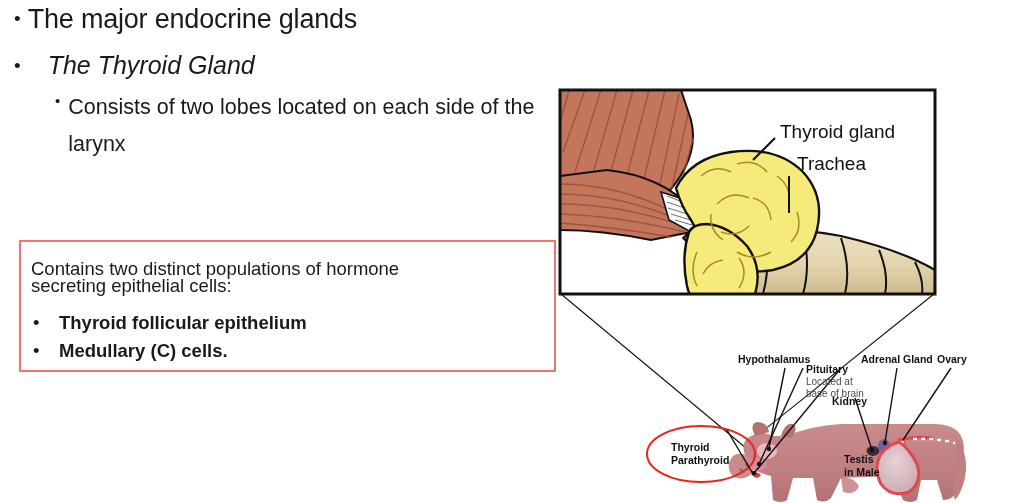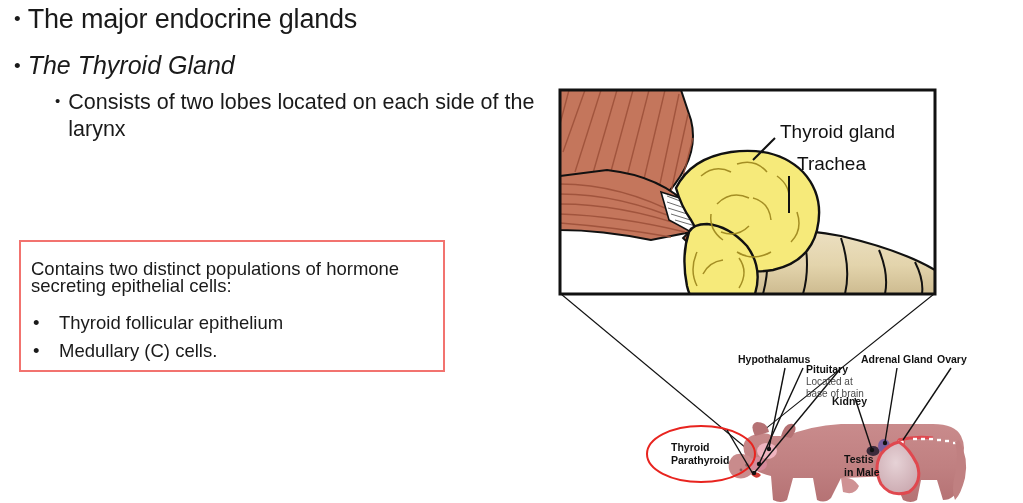--- a/index.html
+++ b/index.html
@@ -51,40 +51,41 @@
   #row-title { top: 4px; }
   #row-title .txt {
     font-weight: normal;
     font-size: 27px;
     letter-spacing: -0.2px;
   }
   #row-subtitle { top: 51px; }
   #row-subtitle .txt {
     font-style: italic;
     font-size: 25px;
+    margin-left: 20px;
   }
 
   .lvl2 { left: 55px; top: 89px; width: 510px; }
   .lvl2 .dot {
     font-size: 15px;
     margin-right: 8px;
     position: relative;
     top: 4px;
   }
   .lvl2 .txt {
     font-size: 21.5px;
-    line-height: 27px;
+    line-height: 37px;
   }
 
   
   #red-box {
     position: absolute;
     left: 19px;
     top: 240px;
-    width: 426px;
+    width: 537px;
     height: 132px;
     border: 2px solid #f2736f;
     box-sizing: border-box;
     background: #ffffff;
   }
   #red-box .bx-line {
     position: absolute;
     font-size: 18.5px;
     color: #1a1a1a;
     white-space: nowrap;
@@ -96,20 +97,21 @@
     left: 12px;
     font-size: 18.5px;
     color: #1a1a1a;
   }
   .bx-itm {
     position: absolute;
     left: 38px;
     font-size: 18.5px;
     color: #1a1a1a;
     white-space: nowrap;
+    font-weight: bold;
   }
   #bx-b1, #bx-i1 { top: 70px; }
   #bx-b2, #bx-i2 { top: 98px; }
 
   
   #figure {
     position: absolute;
     left: 541px;
     top: 80px;
     width: 448px;

